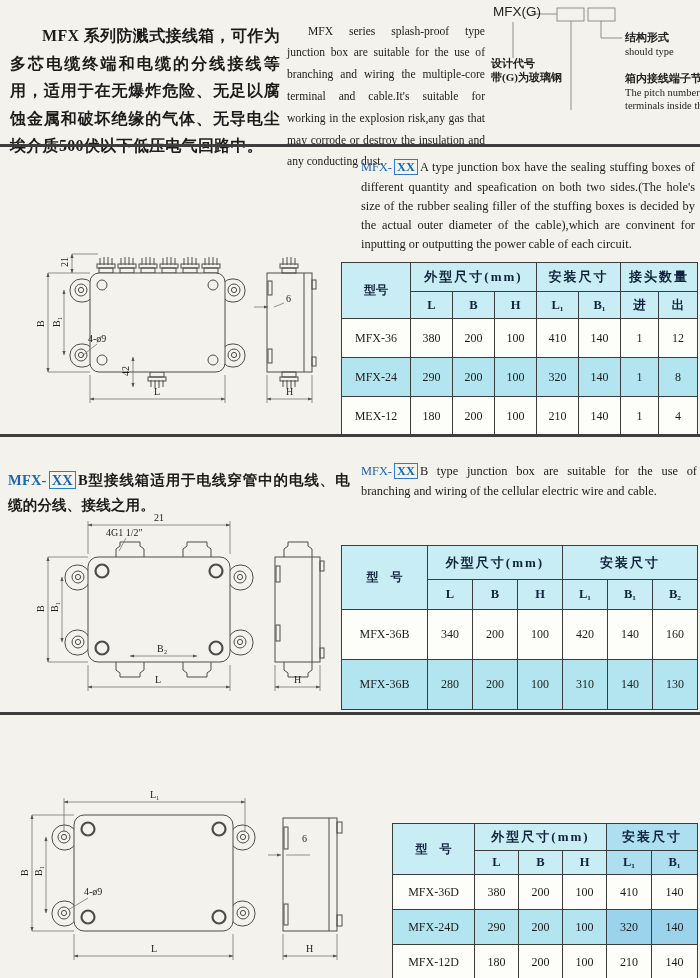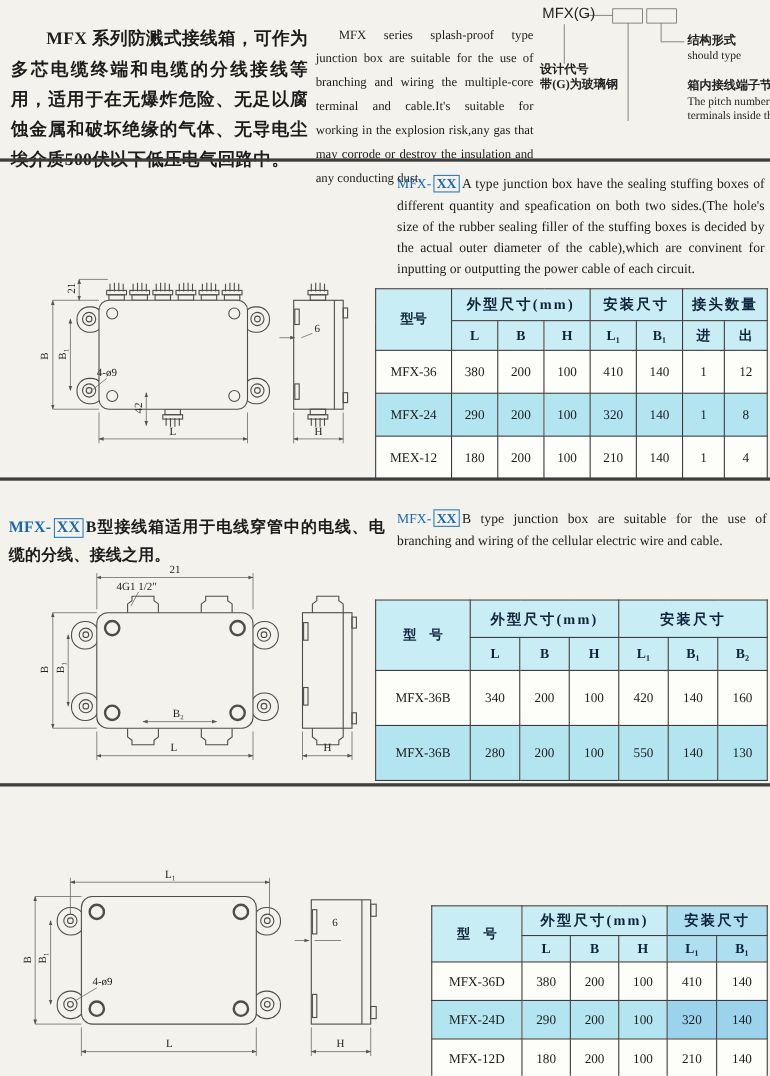--- a/index.html
+++ b/index.html
@@ -369,21 +369,21 @@
         <td>100</td>
         <td>420</td>
         <td>140</td>
         <td>160</td>
       </tr>
       <tr class="hl">
         <td>MFX-36B</td>
         <td>280</td>
         <td>200</td>
         <td>100</td>
-        <td>550</td>
+        <td>310</td>
         <td>140</td>
         <td>130</td>
       </tr>
     </tbody>
   </table>
 
   <div class="divider" style="top:712px;"></div>
 
 
   <svg class="abs" style="left:0;top:788px;" width="390" height="190" viewBox="0 0 390 190">

